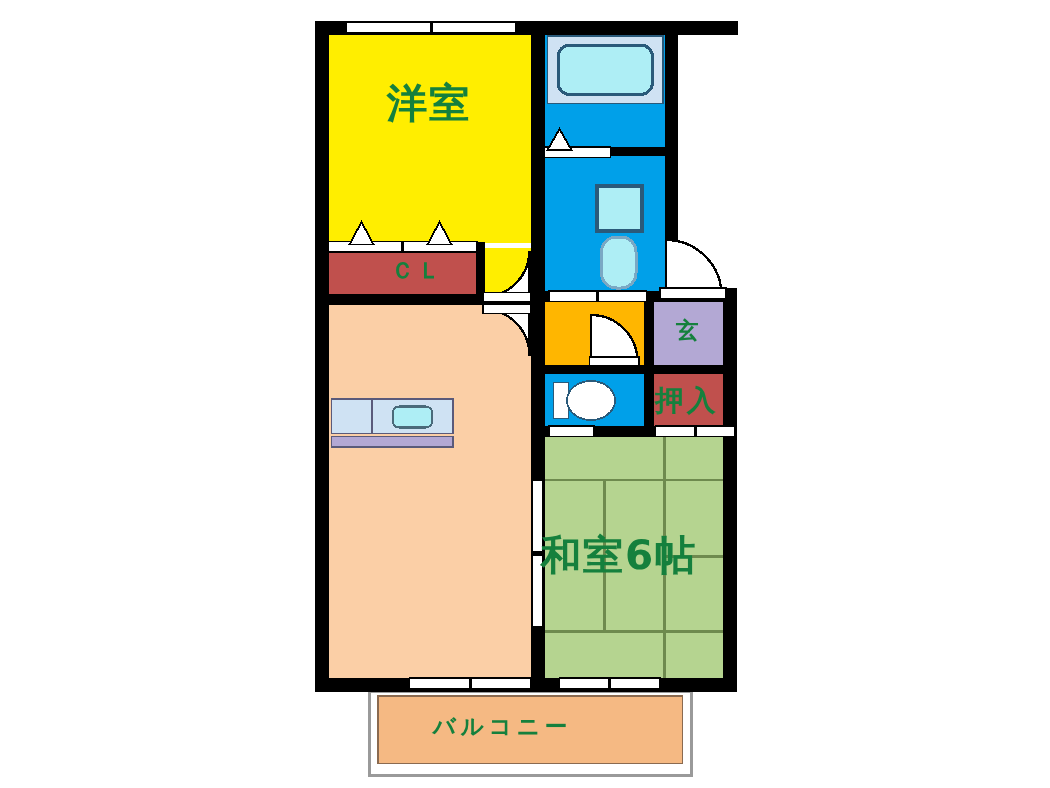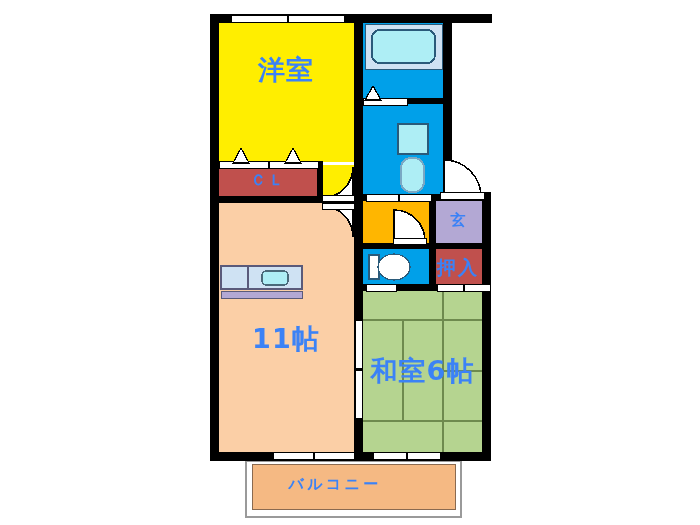--- a/index.html
+++ b/index.html
@@ -18,21 +18,21 @@
   #plan {
     position: absolute;
     left: 0; top: 0;
     width: 700px;
     height: 525px;
   }
 
   .lbl {
     position: absolute;
     font-family: "DejaVu Sans", "Liberation Sans", sans-serif;
-    color: #3b82f6;
+    color: #15803d;
     white-space: nowrap;
     line-height: 1.05;
     text-align: center;
     letter-spacing: 0.04em;
     pointer-events: none;
   }
   .lbl-room {
     font-size: 27px;
     font-weight: 700;
   }
@@ -209,25 +209,24 @@
     <path d="M 444,197 L 444,160 A 37,37 0 0 1 481,197 Z"></path>
     <rect x="440" y="192" width="44" height="7" fill="#ffffff" stroke="#000000" stroke-width="1"></rect>
   </g>
 
 </svg>
 
 <div class="lbl lbl-room" style="left:218px; top:56px; width:136px;">
   <span class="l1">洋室</span>
 </div>
 
-<div class="lbl lbl-small" style="left:218px; top:173px; width:101px;">ＣＬ</div>
+<div class="lbl lbl-small" style="left:228px; top:173px; width:101px;">ＣＬ</div>
 
 <div class="lbl lbl-room" style="left:218px; top:325px; width:136px;">
-  <span class="l2">11帖</span>
 </div>
 
-<div class="lbl lbl-room" style="left:363px; top:357px; width:119px;">和室6帖</div>
+<div class="lbl lbl-room" style="left:353px; top:357px; width:119px;">和室6帖</div>
 
 <div class="lbl lbl-tiny" style="left:436px; top:213px; width:46px; font-size:15px;">玄</div>
 
 <div class="lbl lbl-tiny" style="left:434px; top:258px; width:48px; font-size:19px;">押入</div>
 
 <div class="lbl lbl-balcony" style="left:252px; top:477px; width:166px;">バルコニー</div>
 
 </body></html>

